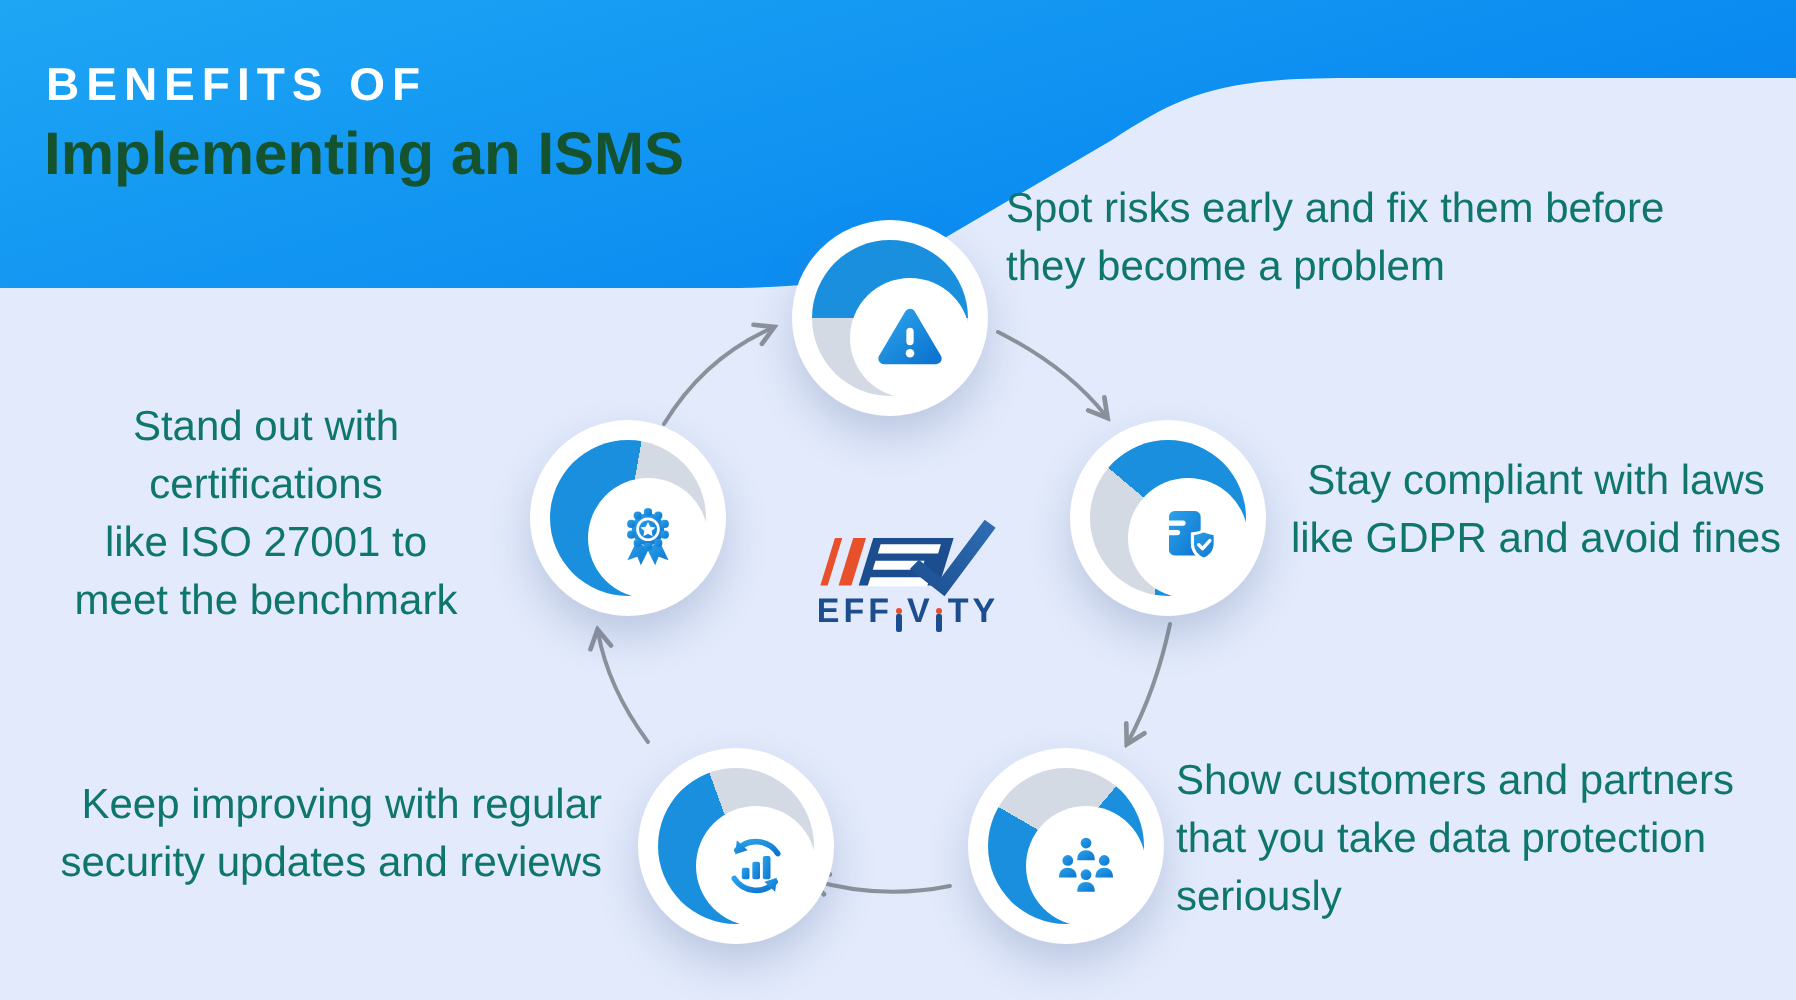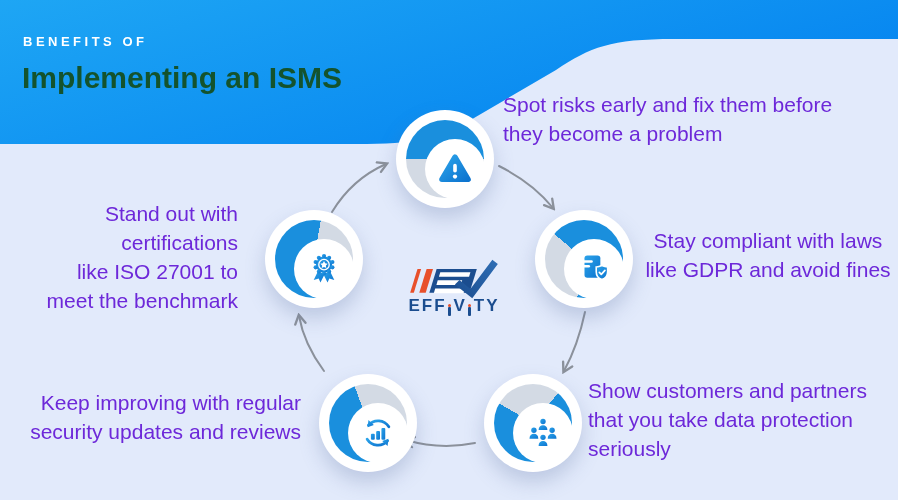--- a/index.html
+++ b/index.html
@@ -1,31 +1,31 @@
 <!DOCTYPE html>
 <html><head>
 <meta charset="utf-8">
 <style>
   html,body{margin:0;padding:0;}
   body{font-family:"Liberation Sans", sans-serif;background:#e2eafb;}
   .canvas{position:relative;width:898px;height:500px;background:#e2eafb;overflow:hidden;}
 
   
   .header-shape{position:absolute;left:0;top:0;width:898px;height:146px;}
-  .eyebrow{position:absolute;left:23px;top:31px;font-size:13px;line-height:22px;font-weight:600;
+  .eyebrow{position:absolute;left:23px;top:31px;font-size:23px;line-height:22px;font-weight:600;
            letter-spacing:3.5px;color:#ffffff;}
   .page-title{position:absolute;left:22px;top:60px;font-size:30px;line-height:36px;font-weight:700;color:#14532d;}
 
   
-  .benefit-label{position:absolute;font-size:21px;line-height:29px;color:#6d28d9;white-space:pre-line;}
+  .benefit-label{position:absolute;font-size:21px;line-height:29px;color:#0f766e;white-space:pre-line;}
   .lbl-spot{left:503px;top:90px;width:370px;text-align:left;}
   .lbl-stay{left:638px;top:226px;width:260px;text-align:center;}
   .lbl-show{left:588px;top:376px;width:320px;text-align:left;}
   .lbl-keep{left:8px;top:388px;width:293px;text-align:right;}
-  .lbl-stand{left:28px;top:199px;width:210px;text-align:right;}
+  .lbl-stand{left:28px;top:199px;width:210px;text-align:center;}
 
   
   .medallion{position:absolute;width:98px;height:98px;border-radius:50%;background:#ffffff;
              box-shadow:0 10px 20px rgba(90,110,160,.28);}
   .ring{position:absolute;left:10px;top:10px;width:78px;height:78px;border-radius:50%;}
   .ring-inner{position:absolute;left:19px;top:19px;width:60px;height:60px;border-radius:50%;background:#ffffff;
               display:flex;align-items:center;justify-content:center;}
   .pos-top{left:396px;top:110px;}
   .pos-right{left:535px;top:210px;}
   .pos-bottom-right{left:484px;top:374px;}

